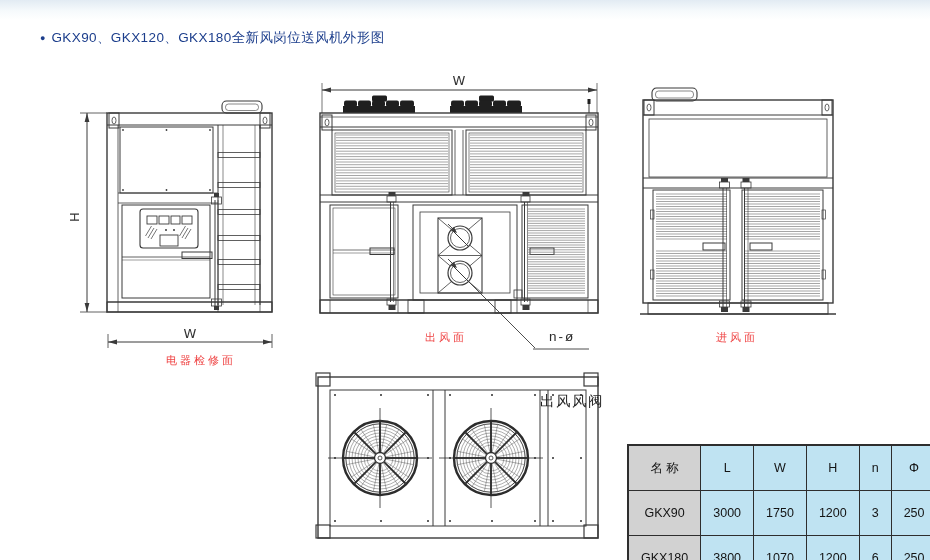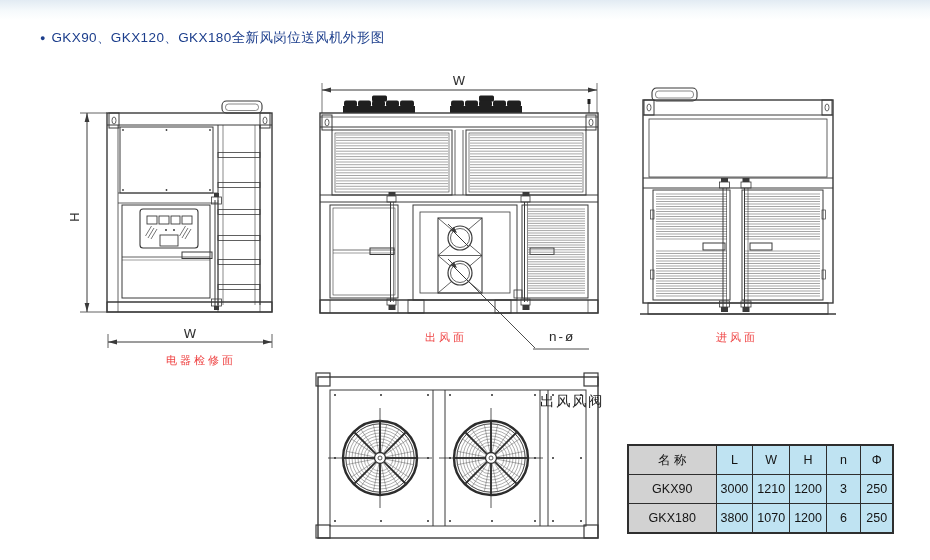--- a/index.html
+++ b/index.html
@@ -10,21 +10,21 @@
   .abs{position:absolute;}
   .title{position:absolute;left:40px;top:29px;display:flex;align-items:center;gap:6px;color:#1c3e8c;}
   .title .bullet{font-size:9px;line-height:1;}
   .title .title-text{font-size:13.5px;font-weight:normal;letter-spacing:.4px;}
   .face-label{position:absolute;font-size:11px;color:#ef4444;letter-spacing:3px;white-space:nowrap;}
   .callout-n{position:absolute;left:549px;top:329px;font-size:13.5px;color:#2a2a2a;letter-spacing:2px;white-space:nowrap;}
   .callout-label{position:absolute;left:540px;top:350px;font-size:14.5px;color:#1f1f1f;letter-spacing:1.5px;white-space:nowrap;margin-top:42px;}
   table.spec{position:absolute;left:627px;top:444px;border-collapse:collapse;
     font-size:12.5px;color:#141414;border:2.5px solid #2e2e2e;table-layout:fixed;}
   table.spec th,table.spec td{border:1.6px solid #2e2e2e;background:#bfe3f2;text-align:center;
-    padding:4px;height:20px;font-weight:normal;}
+    padding:12px;height:20px;font-weight:normal;}
   table.spec .name{background:#d2d2d2;}
   svg{display:block;}
   svg text{font-family:"DejaVu Sans",sans-serif;}
 </style>
 </head>
 <body>
 
 <div class="page">
 
   <div class="top-band"></div>
@@ -598,21 +598,21 @@
         <th>W</th>
         <th>H</th>
         <th>n</th>
         <th>Φ</th>
       </tr>
     </thead>
     <tbody>
       <tr>
         <td class="name">GKX90</td>
         <td>3000</td>
-        <td>1210</td>
+        <td>1750</td>
         <td>1200</td>
         <td>3</td>
         <td>250</td>
       </tr>
       <tr>
         <td class="name">GKX180</td>
         <td>3800</td>
         <td>1070</td>
         <td>1200</td>
         <td>6</td>

